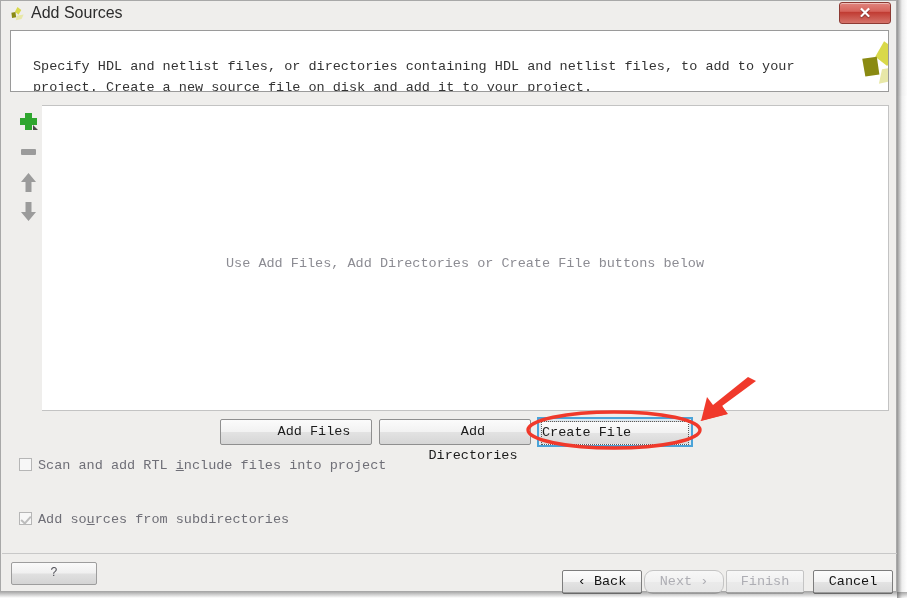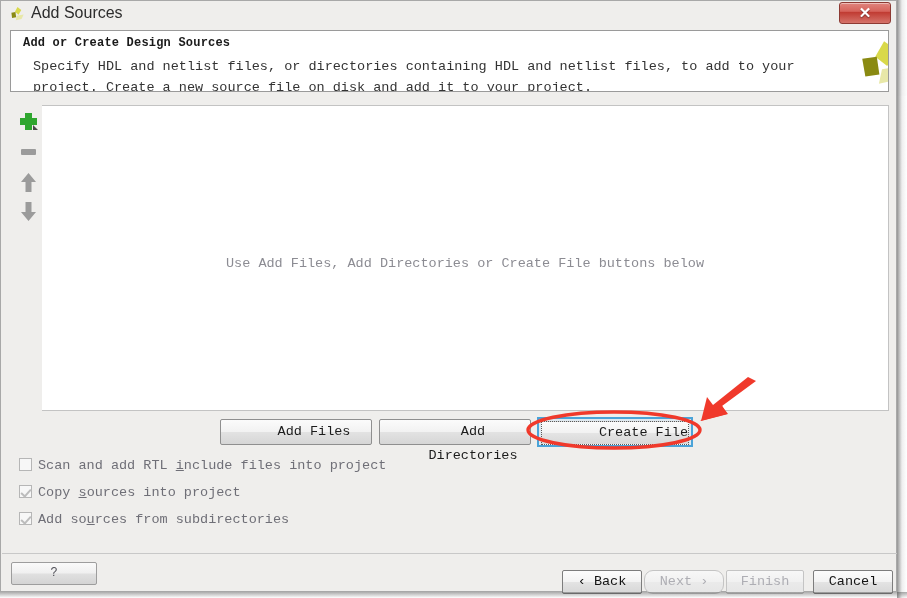--- a/index.html
+++ b/index.html
@@ -82,21 +82,21 @@
     font-family:"Liberation Mono","DejaVu Sans Mono",monospace;font-size:13.5px;
     color:#1c1c1c;text-align:center;line-height:24px;cursor:pointer;padding-left:36px;}
   #btn-addfiles{left:219px;top:418px;width:152px;}
   #btn-adddirs{left:378px;top:418px;width:152px;}
   #btn-createfile-wrap{position:absolute;left:536px;top:416px;width:156px;height:30px;
     border:2px solid #4aa3d8;box-sizing:border-box;background:#dfe9f0;}
   #btn-createfile{position:absolute;left:2px;top:2px;width:148px;height:24px;
     border:1px dotted #5a5a5a;box-sizing:border-box;
     background:linear-gradient(to bottom,#fbfbfb 0%,#f2f2f2 48%,#e4e4e4 52%,#d8d8d8 100%);
     font-family:"Liberation Mono","DejaVu Sans Mono",monospace;font-size:13.5px;
-    color:#1c1c1c;text-align:right;line-height:22px;cursor:pointer;}
+    color:#1c1c1c;text-align:left;line-height:22px;cursor:pointer;}
 
   
   #annot{position:absolute;left:0;top:0;width:907px;height:598px;pointer-events:none;}
 
   
   .cbrow{position:absolute;left:18px;height:22px;font-size:13.5px;
     font-family:"Liberation Mono","DejaVu Sans Mono",monospace;color:#6f6f77;
     white-space:nowrap;}
   #cb1{top:457px;}
   #cb2{top:484px;}
@@ -151,21 +151,20 @@
       <polygon points="14,40 38,36 42,66 18,70" fill="#8a8a12"></polygon>
       <polygon points="46,58 86,50 74,76 40,84" fill="#e8e8a8"></polygon>
     </svg>
     <div id="title-text">Add Sources</div>
     <div id="closebtn">
       <div class="x">✕</div>
     </div>
   </div>
 
   <div id="header">
-    <div id="hdr-title">Add or Create Design Sources</div>
     <div id="hdr-desc">Specify HDL and netlist files, or directories containing HDL and netlist files, to add to your
 project. Create a new source file on disk and add it to your project.</div>
     <svg id="hdr-logo" viewBox="0 0 100 100">
       <polygon points="54,8 78,26 60,56 37,38" fill="#d9d94a"></polygon>
       <polygon points="12,42 40,38 45,72 18,76" fill="#8a8a12"></polygon>
       <polygon points="50,62 94,54 80,82 44,90" fill="#e8e8a8"></polygon>
     </svg>
   </div>
 
   <div id="toolcol">
@@ -199,23 +198,20 @@
 
   <div class="mbtn" id="btn-addfiles">Add Files</div>
   <div class="mbtn" id="btn-adddirs">Add Directories</div>
   <div id="btn-createfile-wrap">
     <div id="btn-createfile">Create File</div>
   </div>
 
   <div class="cbrow" id="cb1">
     <span class="cbbox"></span><span>Scan and add RTL </span><span class="mn">i</span><span>nclude files into project</span>
   </div>
-  <div class="cbrow" id="cb2">
-    <span class="cbbox checked"></span><span>Copy </span><span class="mn">s</span><span>ources into project</span>
-  </div>
   <div class="cbrow" id="cb3">
     <span class="cbbox checked"></span><span>Add so</span><span class="mn">u</span><span>rces from subdirectories</span>
   </div>
 
   <div id="sep"></div>
   <div id="helpbtn">?</div>
   <div class="nbtn on" id="btn-back">‹ Back</div>
   <div class="nbtn off" id="btn-next">Next ›</div>
   <div class="nbtn off" id="btn-finish">Finish</div>
   <div class="nbtn on" id="btn-cancel">Cancel</div>

